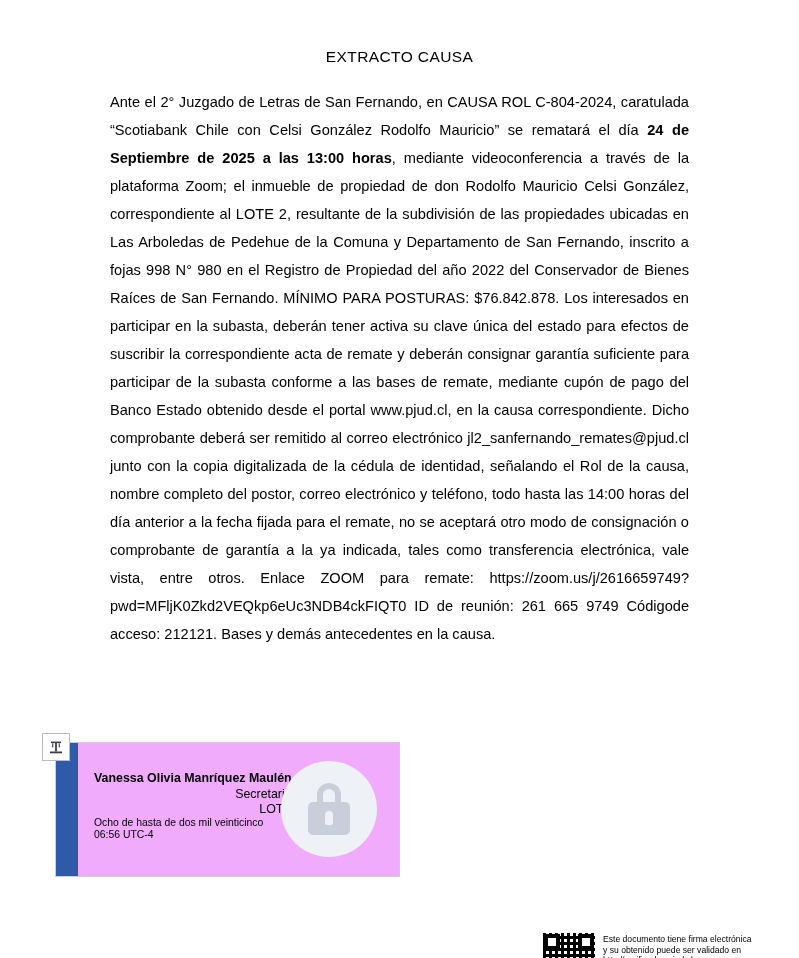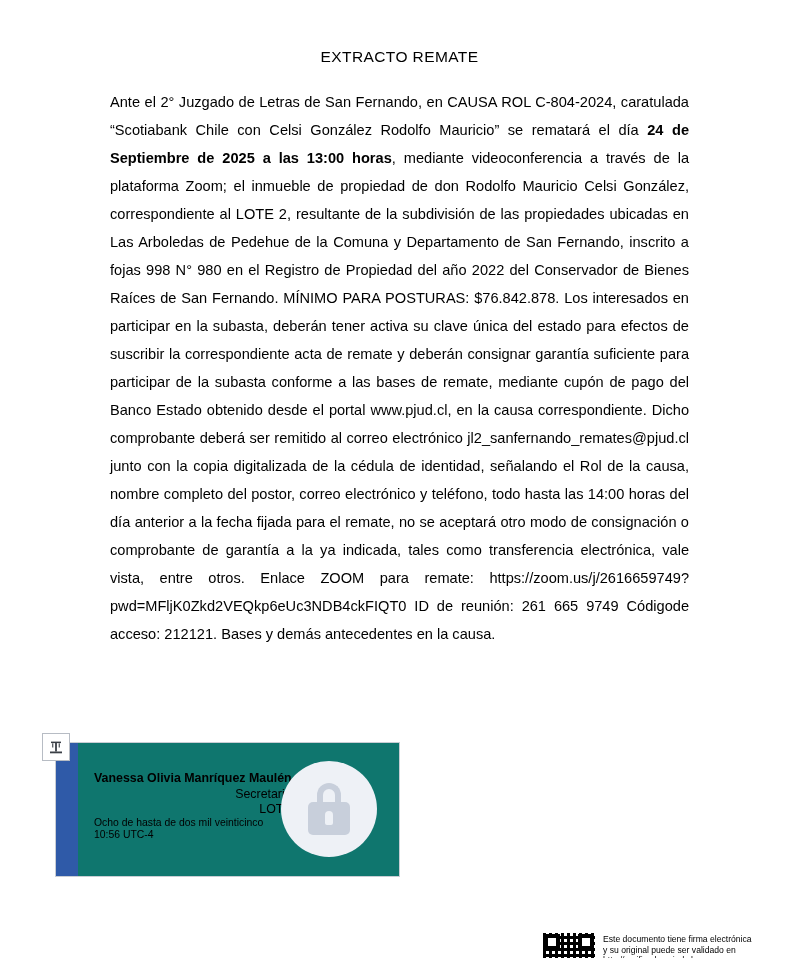--- a/index.html
+++ b/index.html
@@ -41,21 +41,21 @@
     font-weight: bold;
   }
   .signature-block {
     position: absolute;
     left: 55px;
     top: 694px;
     width: 345px;
     height: 135px;
     border: 1px solid #c9cdd4;
     box-sizing: border-box;
-    background: #0f766e;
+    background: #f0abfc;
   }
   .sig-bar {
     position: absolute;
     left: 0;
     top: 0;
     width: 22px;
     height: 133px;
     background: #2f5aa8;
   }
   .sig-emblem {
@@ -175,21 +175,21 @@
     line-height: 10.5px;
     color: #000;
     padding-top: 1px;
   }
 </style>
 </head>
 <body>
 
 <div class="page">
 
-  <div class="doc-title">EXTRACTO REMATE</div>
+  <div class="doc-title">EXTRACTO CAUSA</div>
 
   <p class="body-text">
     <span>Ante el 2° Juzgado de Letras de San Fernando, en CAUSA ROL C-804-2024, caratulada “Scotiabank Chile con Celsi González Rodolfo Mauricio” se rematará el día </span><b>24 de Septiembre de 2025 a las 13:00 horas</b><span>, mediante videoconferencia a través de la plataforma Zoom; el inmueble de propiedad de don Rodolfo Mauricio Celsi González, correspondiente al LOTE 2, resultante de la subdivisión de las propiedades ubicadas en Las Arboledas de Pedehue de la Comuna y Departamento de San Fernando, inscrito a fojas 998 N° 980 en el Registro de Propiedad del año 2022 del Conservador de Bienes Raíces de San Fernando. MÍNIMO PARA POSTURAS: $76.842.878. Los interesados en participar en la subasta, deberán tener activa su clave única del estado para efectos de suscribir la correspondiente acta de remate y deberán consignar garantía suficiente para participar de la subasta conforme a las bases de remate, mediante cupón de pago del Banco Estado obtenido desde el portal www.pjud.cl, en la causa correspondiente. Dicho comprobante deberá ser remitido al correo electrónico jl2_sanfernando_remates@pjud.cl junto con la copia digitalizada de la cédula de identidad, señalando el Rol de la causa, nombre completo del postor, correo electrónico y teléfono, todo hasta las 14:00 horas del día anterior a la fecha fijada para el remate, no se aceptará otro modo de consignación o comprobante de garantía a la ya indicada, tales como transferencia electrónica, vale vista, entre otros. Enlace ZOOM para remate: https://zoom.us/j/2616659749?pwd=MFljK0Zkd2VEQkp6eUc3NDB4ckFIQT0 ID de reunión: 261 665 9749 Códigode acceso: 212121. Bases y demás antecedentes en la causa.</span>
   </p>
 
   <div class="signature-block">
     <div class="sig-bar"></div>
     <div class="sig-emblem">
       <svg width="16" height="16" viewBox="0 0 16 16" aria-hidden="true">
         <rect x="2" y="12.5" width="12" height="1.8" fill="#3a3f46"></rect>
@@ -197,34 +197,34 @@
         <rect x="3" y="2.6" width="10" height="1.5" fill="#3a3f46"></rect>
         <rect x="4.2" y="4.3" width="1.1" height="4.2" fill="#3a3f46"></rect>
         <rect x="10.7" y="4.3" width="1.1" height="4.2" fill="#3a3f46"></rect>
       </svg>
     </div>
     <div class="sig-text">
       <div class="sig-name">Vanessa Olivia Manríquez Maulén</div>
       <div class="sig-role">Secretario</div>
       <div class="sig-org">LOTE</div>
       <div class="sig-date">Ocho de hasta de dos mil veinticinco</div>
-      <div class="sig-time">10:56 UTC-4</div>
+      <div class="sig-time">06:56 UTC-4</div>
     </div>
     <div class="sig-lock">
       <div class="lock-shape">
         <div class="lock-shackle"></div>
         <div class="lock-body"></div>
         <div class="lock-keyhole"></div>
       </div>
     </div>
   </div>
 
   <div class="footer-verify">
     <div class="qr"></div>
     <div class="verify-text">
       <div>Este documento tiene firma electrónica</div>
-      <div>y su original puede ser validado en</div>
+      <div>y su obtenido puede ser validado en</div>
       <div>http://verificadoc.pjud.cl</div>
 
     </div>
   </div>
 
 </div>
 
 </body></html>

